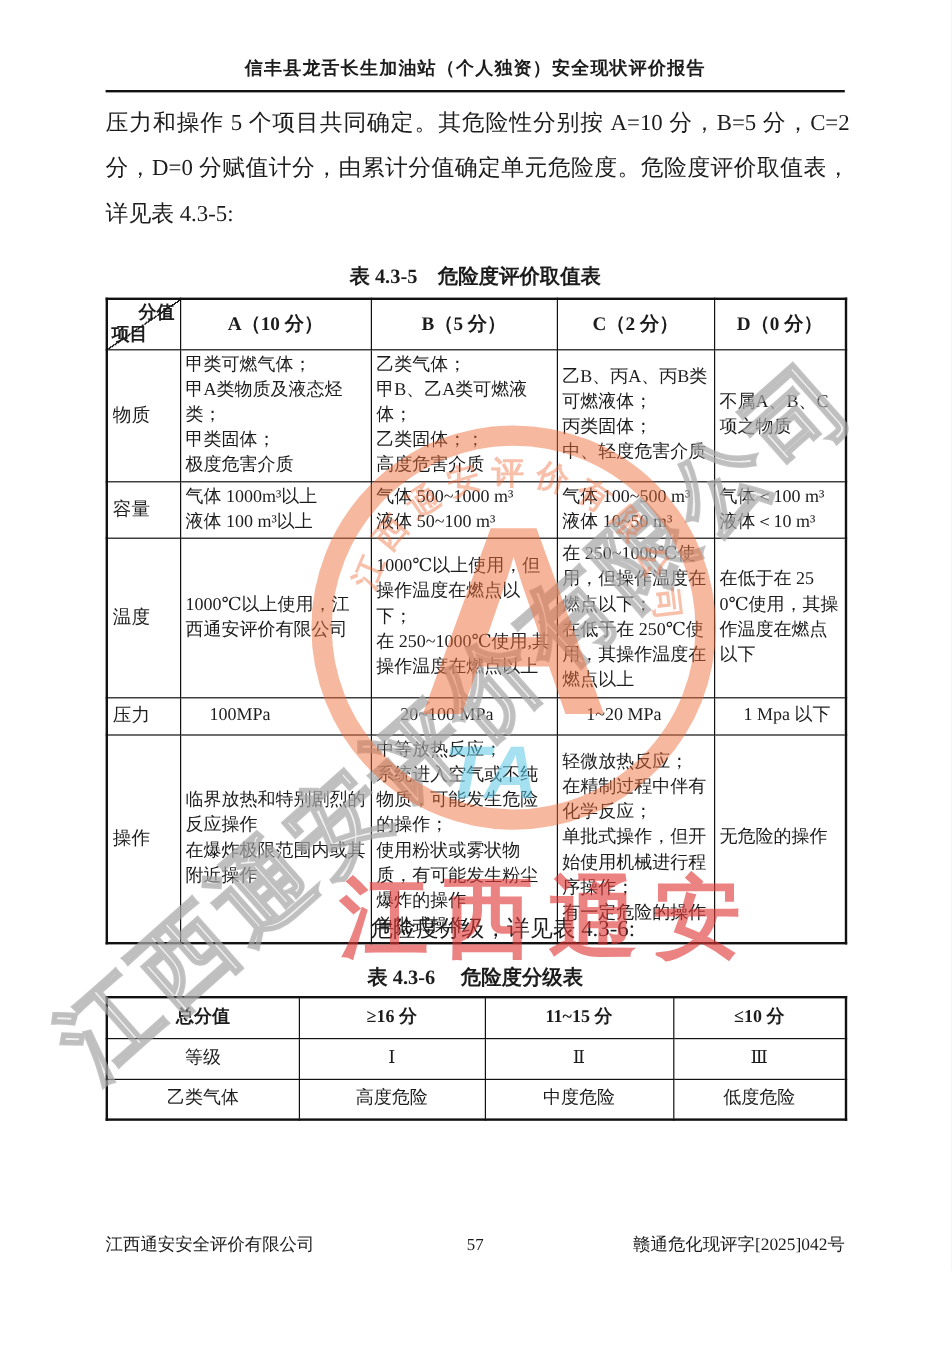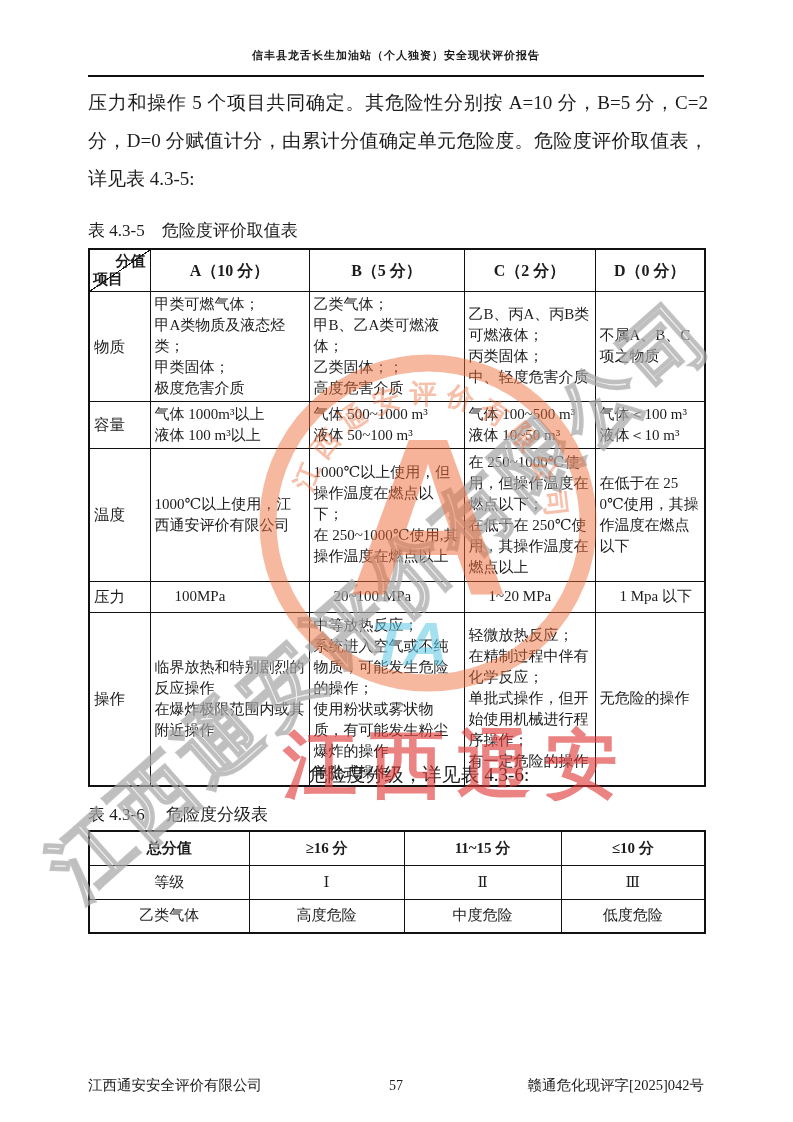--- a/index.html
+++ b/index.html
@@ -1,29 +1,29 @@
 <!DOCTYPE html>
 <html><head>
 <meta charset="utf-8">
 <style>
   * { margin:0; padding:0; box-sizing:border-box; }
   body { background:#e8e8e8; font-family:"Liberation Serif","DejaVu Serif",serif; }
   .page { position:relative; width:793px; height:1122px; background:#ffffff; margin:0 auto; overflow:hidden; color:#1c1c1c; }
 
   .doc-header { position:absolute; top:48px; left:88px; width:616px; text-align:center;
-    font-size:11px; font-weight:bold; letter-spacing:1px; }
+    font-size:15px; font-weight:bold; letter-spacing:1px; }
   .header-rule { position:absolute; top:75px; left:88px; width:616px; border-top:2px solid #111; }
 
   .para { position:absolute; left:88px; width:620px; font-size:19px; line-height:38px;
     text-align:justify; white-space:pre-line; }
   .para-1 { top:84px; }
   .para-2 { top:756px; text-indent:2.2em; text-align:center; }
 
-  .tbl-title { position:absolute; left:88px; width:616px; 
-    font-size:17px; font-weight:normal; }
+  .tbl-title { position:absolute; left:88px; width:616px; text-align:center;
+    font-size:17px; font-weight:bold; }
   .tbl-title-1 { top:219px; }
   .tbl-title-2 { top:803px; }
 
   table { border-collapse:collapse; table-layout:fixed; position:absolute; left:88px;
     background:transparent; }
   .tbl-1 { top:248px; width:616px; }
   .tbl-2 { top:830px; width:616px; }
   td { border:1px solid #111; font-size:15px; line-height:21px; padding:2px 4px;
     vertical-align:middle; white-space:pre-line; word-break:break-all; }
   .tbl-1 td, .tbl-2 td { }
@@ -40,21 +40,21 @@
   .tbl-2 td { height:34px; text-align:center; white-space:nowrap; }
   .tbl-2 .hdr-row td { font-weight:bold;margin-top:21px; }
 
   .corner { position:relative; padding:0;
     background:linear-gradient(to bottom right, transparent 49.2%, #111 49.2%, #111 50.8%, transparent 50.8%); }
   .corner .c-top { position:absolute; top:1px; right:4px; font-weight:bold; font-size:15px; }
   .corner .c-bot { position:absolute; bottom:1px; left:3px; font-weight:bold; font-size:15px; }
 
   .footer { position:absolute; top:1028px; left:88px; width:616px; display:flex;
     align-items:baseline; font-size:14.5px; }
-  .footer .f-left { flex:1; text-align:left;margin-top:48px; }
+  .footer .f-left { flex:1; text-align:left; }
   .footer .f-center { width:60px; text-align:center; font-size:14px; }
   .footer .f-right { flex:1; text-align:right; }
 
   .wm { pointer-events:none; position:absolute; user-select:none; }
   .wm-diagonal { left:62px; top:828px; transform:rotate(-41.5deg); transform-origin:0 50%;
     font-size:80px; font-weight:bold; letter-spacing:5px; white-space:nowrap;
     color:rgba(190,190,190,0.22); -webkit-text-stroke:2px rgba(165,165,165,0.65);
     z-index:4; font-family:"Liberation Sans","DejaVu Sans",sans-serif; }
   .wm-stamp { left:252px; top:347px; width:352px; height:352px; z-index:5; }
   .wm-red { left:283px; top:716px; font-size:74px; font-weight:bold; letter-spacing:13px;

